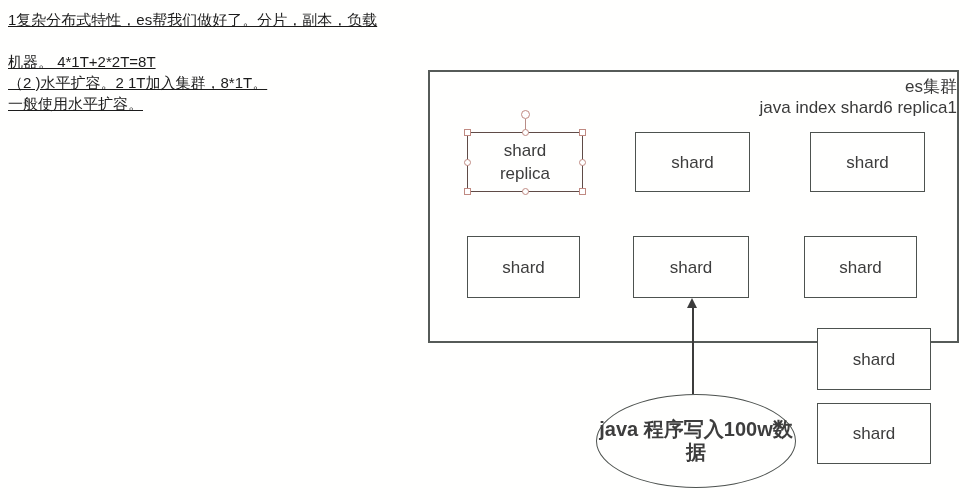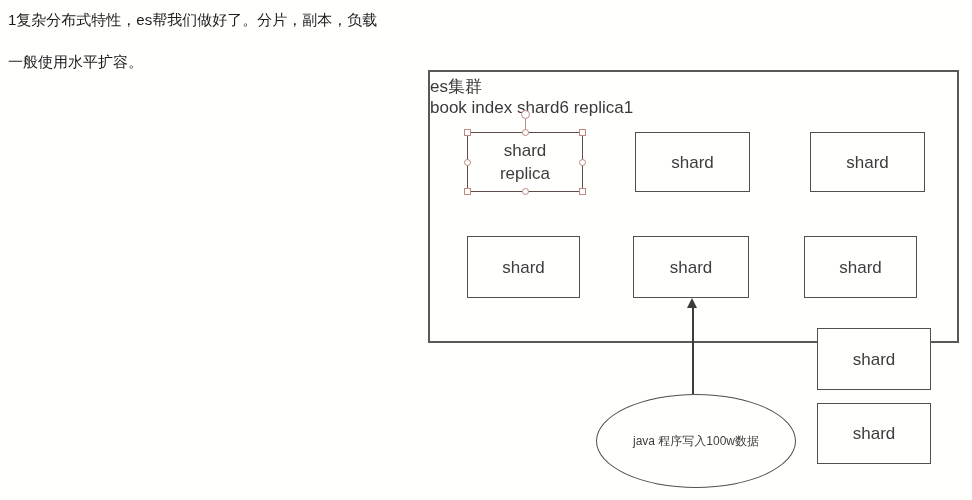--- a/index.html
+++ b/index.html
@@ -5,37 +5,37 @@
   * { margin:0; padding:0; box-sizing:border-box; }
   html,body { background:#fff; }
   .canvas {
     position:relative; width:972px; height:500px; background:#fffffe; overflow:hidden;
     font-family:"Liberation Sans","DejaVu Sans",sans-serif;
   }
   .notes {
     position:absolute; left:8px; top:9px; width:424px;
     font-size:15px; line-height:21px; color:#1c1c1c;
   }
-  .note-line { height:21px; white-space:pre; }
+  .note-line { height:21px; white-space:pre;text-decoration:underline; }
   .cluster {
     position:absolute; left:428px; top:70px; width:531px; height:273px;
     border:2px solid #565b58; background:transparent; z-index:1;
   }
   .cluster-title {
-    position:absolute; top:4px; left:0; right:0; text-align:left;
+    position:absolute; top:4px; left:0; right:0; text-align:right;
     font-size:17px; line-height:21px; color:#3a3a3a;
   }
   .shape {
     position:absolute; border:1.5px solid #4d524f; background:#fffffe;
     display:flex; align-items:center; justify-content:center;
     font-size:17px; color:#3d3d3d; text-align:center; z-index:2;
   }
   .shape-label { white-space:pre-line; line-height:23px; }
   .shape.selected { border-color:#5f4b47; }
-  .ellipse { border-radius:50%; font-size:12px; z-index:2; }
+  .ellipse { border-radius:50%; font-size:20px; z-index:2;font-weight:bold; }
   .handle {
     position:absolute; width:7px; height:7px; background:#fff;
     border:1px solid #c08a82; z-index:5;
   }
   .handle.round { border-radius:50%; }
   .rotate-stem {
     position:absolute; left:50%; top:-14px; width:1px; height:11px;
     background:#b98d86; z-index:4;
   }
   .rotate-circle {
@@ -53,27 +53,29 @@
   }
 </style>
 </head>
 <body>
 
 <div class="canvas">
 
   <div class="notes">
     <div class="note-line">1复杂分布式特性，es帮我们做好了。分片，副本，负载</div>
     <div class="note-line"></div>
+    <div class="note-line">机器。 4*1T+2*2T=8T</div>
+    <div class="note-line">（2 )水平扩容。2 1T加入集群，8*1T。</div>
     <div class="note-line">一般使用水平扩容。</div>
   </div>
 
   <div class="cluster">
     <div class="cluster-title">
       <div>es集群</div>
-      <div>book index shard6 replica1</div>
+      <div>java index shard6 replica1</div>
     </div>
   </div>
 
   <div class="shape selected" style="left:467px;top:132px;width:116px;height:60px">
     <span class="shape-label">shard
 replica</span>
     <div class="rotate-stem"></div>
     <div class="rotate-circle"></div>
     <div class="handle" style="left:-4px;top:-4px"></div>
     <div class="handle" style="right:-4px;top:-4px"></div>

